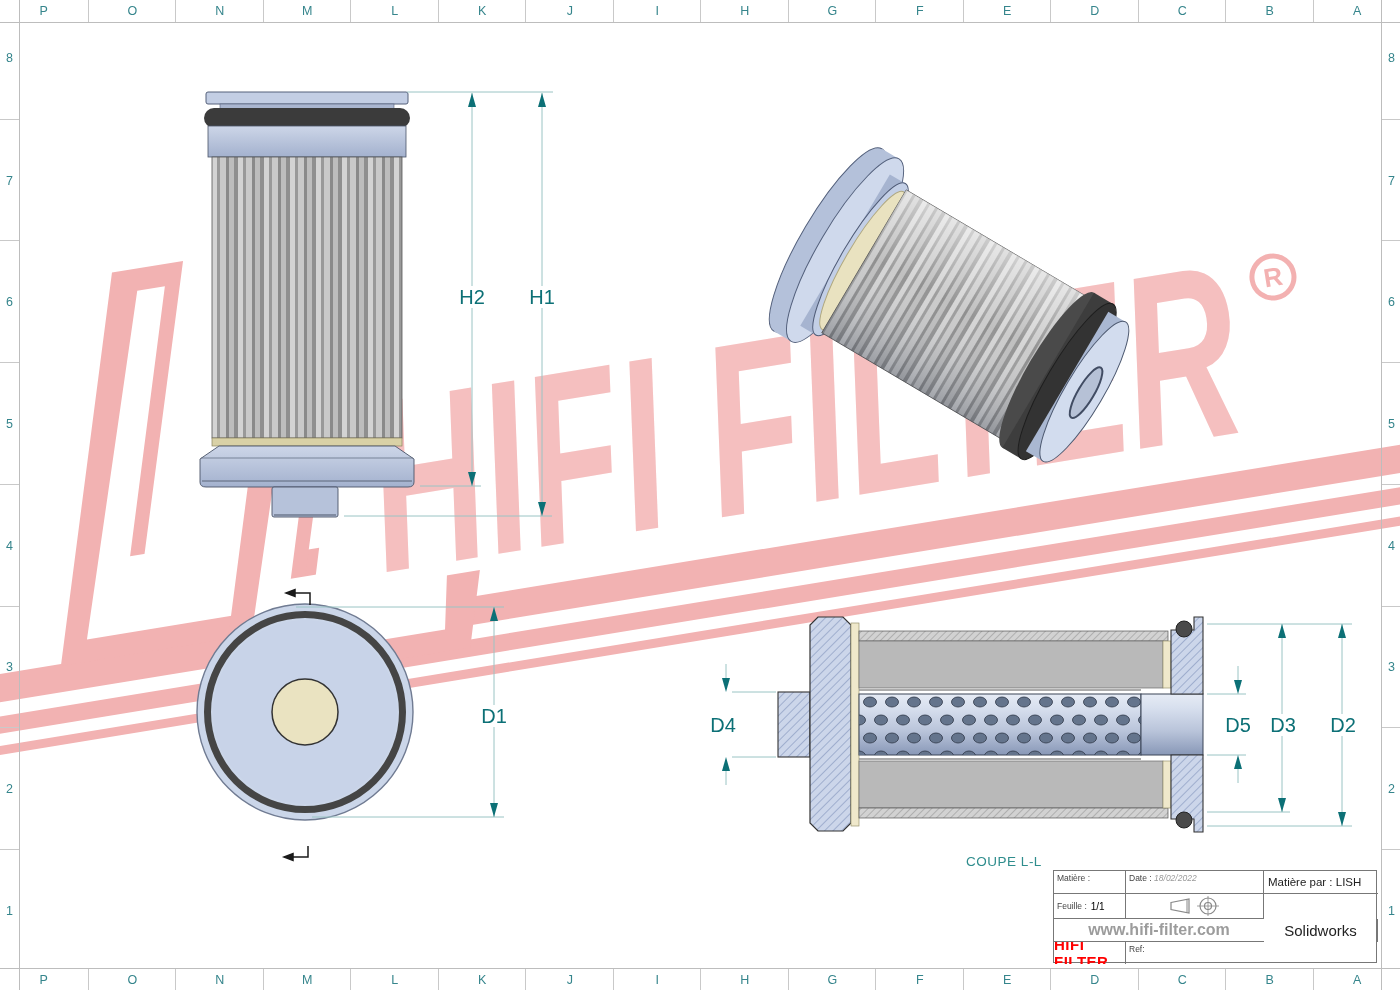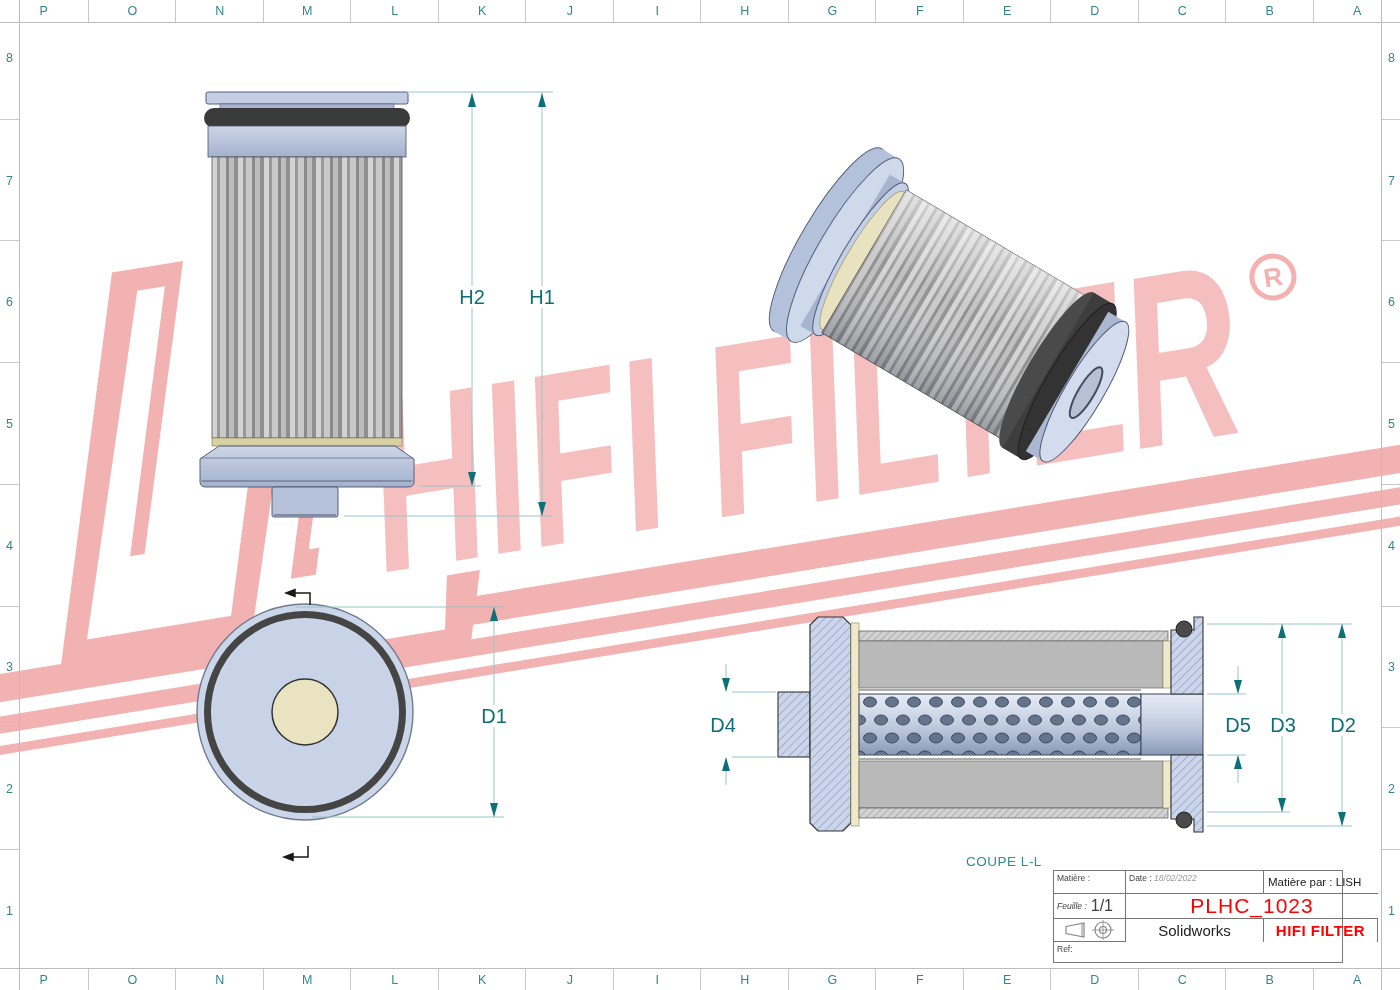--- a/index.html
+++ b/index.html
@@ -14,33 +14,33 @@
   .strip-bottom{left:0;top:968px;width:1400px;height:22px;border-top:1px solid #bdbdbd;}
   .strip-left{left:0;top:0;width:19px;height:990px;border-right:1px solid #bdbdbd;}
   .strip-right{left:1381px;top:0;width:19px;height:990px;border-left:1px solid #bdbdbd;}
   .gcell{position:absolute;display:flex;align-items:center;justify-content:center;
          color:#35858c;font-size:12.5px;}
   .gcell.h{top:0;height:100%;}
   .gcell.h.tick{border-left:1px solid #c9c9c9;}
   .gcell.v{left:0;width:100%;}
   .gcell.v.tick{border-top:1px solid #c9c9c9;}
   
-  .titleblock{position:absolute;left:1053px;top:870px;width:290px;height:93px;z-index:7;
+  .titleblock{position:absolute;left:1053px;top:870px;width:324px;height:93px;z-index:7;
               display:grid;grid-template-columns:72px 138px 114px;grid-template-rows:23px 25px 23px 22px;
               border:1px solid #777;box-sizing:border-box;background:transparent;font-family:"Liberation Sans",sans-serif;}
   .tb-cell{border-right:1px solid #777;border-bottom:1px solid #777;box-sizing:border-box;
            overflow:hidden;position:relative;}
   .tb-cell.last-col{border-right:none;}
   .tb-cell.last-row{border-bottom:none;}
   .tb-small{font-size:8.5px;color:#444;position:absolute;top:2px;left:3px;white-space:nowrap;}
   .tb-date-val{color:#9a9a9a;font-style:italic;}
   .tb-dessine{font-size:11.5px;color:#222;position:absolute;top:5px;left:4px;white-space:nowrap;}
   .tb-feuille{display:flex;align-items:center;gap:4px;height:100%;padding-left:3px;}
-  .tb-feuille .lbl{font-size:8.5px;color:#444;font-style:italic;}
-  .tb-feuille .val{font-size:16px;color:#404040;}
+  .tb-feuille .lbl{font-size:8.5px;color:#444;}
+  .tb-feuille .val{font-size:10px;color:#000000;}
   .tb-part{display:flex;align-items:center;justify-content:center;height:100%;
            font-size:21px;letter-spacing:1px;color:#ff0000;}
   .tb-www{display:flex;align-items:center;justify-content:center;height:100%;
           font-size:16px;font-weight:bold;color:#9c9c9c;}
   .tb-sw{display:flex;align-items:center;justify-content:center;height:100%;font-size:15px;color:#222;}
   .tb-brand{display:flex;align-items:center;justify-content:center;height:100%;
             font-size:15px;font-weight:bold;color:#ff0000;letter-spacing:0.5px;}
   .tb-icon{display:flex;align-items:center;justify-content:center;height:100%;}
 </style>
 </head>
@@ -415,36 +415,36 @@
     <div class="tb-cell last-col">
       <span class="tb-dessine">Matière par : LISH</span>
     </div>
 
     <div class="tb-cell">
       <div class="tb-feuille">
         <span class="lbl">Feuille :</span>
         <span class="val">1/1</span>
       </div>
     </div>
-    <div class="tb-cell last-col" style="grid-column:span 2">
-      <div class="tb-part">PLHC_1023</div>
-    </div>
 
     <div class="tb-cell">
       <div class="tb-icon">
         <svg width="64" height="20" viewBox="0 0 64 20">
           <path d="M8,6.5 L26,3 L26,17 L8,13.5 Z" fill="none" stroke="#888" stroke-width="1.2"></path>
           <line x1="24" y1="3.4" x2="24" y2="16.6" stroke="#888" stroke-width="1"></line>
           <circle cx="45" cy="10" r="8" fill="none" stroke="#888" stroke-width="1.2"></circle>
           <circle cx="45" cy="10" r="3.5" fill="none" stroke="#888" stroke-width="1.2"></circle>
           <line x1="34" y1="10" x2="56" y2="10" stroke="#888" stroke-width="0.8"></line>
           <line x1="45" y1="0" x2="45" y2="20" stroke="#888" stroke-width="0.8"></line>
         </svg>
       </div>
     </div>
+    <div class="tb-cell last-col" style="grid-column:span 2">
+      <div class="tb-www">www.hifi-filter.com</div>
+    </div>
 
     <div class="tb-cell last-row">
       <div class="tb-sw">Solidworks</div>
     </div>
     <div class="tb-cell last-row">
       <div class="tb-brand">HIFI FILTER</div>
     </div>
     <div class="tb-cell last-row last-col">
       <span class="tb-small">Ref:</span>
     </div>

